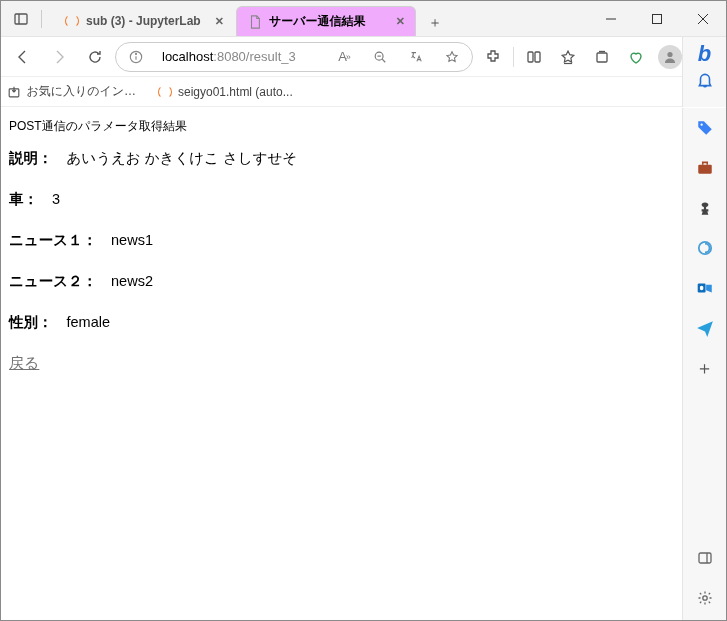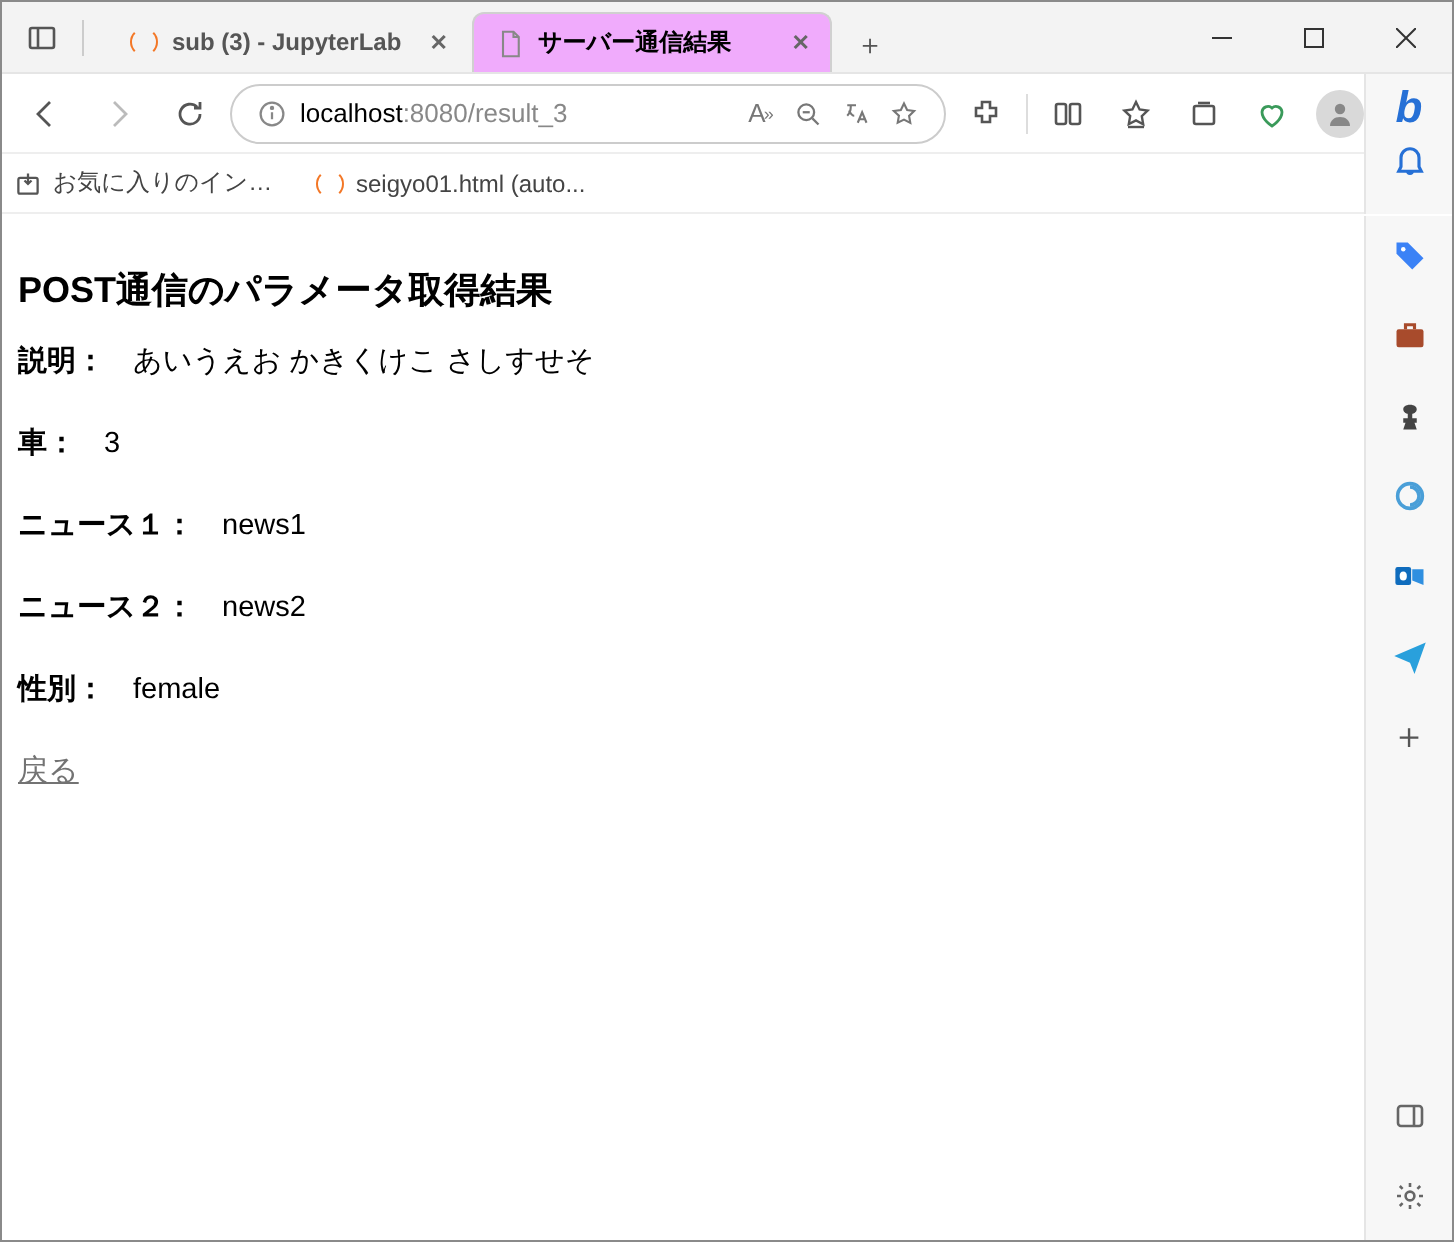--- a/index.html
+++ b/index.html
@@ -124,21 +124,21 @@
   .icon-btn svg { width: 16px; height: 16px; }
   .icon-btn.disabled { color: #bbb; }
   .addressbar {
     flex: 1;
     height: 30px;
     border: 1px solid #ccc;
     border-radius: 15px;
     display: flex;
     align-items: center;
     padding: 0 10px;
-    gap: 4px;
+    gap: 16px;
     color: #555;
     min-width: 0;
   }
   .addressbar .url-text {
     flex: 1;
     font-size: 13px;
     color: #333;
     white-space: nowrap;
     overflow: hidden;
   }
@@ -223,23 +223,23 @@
     right: 0;
     display: flex;
   }
   .page-content {
     flex: 1;
     padding: 8px 8px;
     overflow: auto;
     font-family: "MS PGothic", sans-serif;
   }
   .page-content h2 {
-    font-size: 18px;
-    font-weight: bold;
-    margin: 17px 0 14px 0;
+    font-size: 12px;
+    font-weight: normal;
+    margin: 2px 0 14px 0;
   }
   .page-content p {
     font-size: 14.5px;
     margin: 0 0 22px 0;
     font-weight: bold;
   }
   .page-content p .pval {
     font-weight: normal;
     margin-left: 14px;
   }

